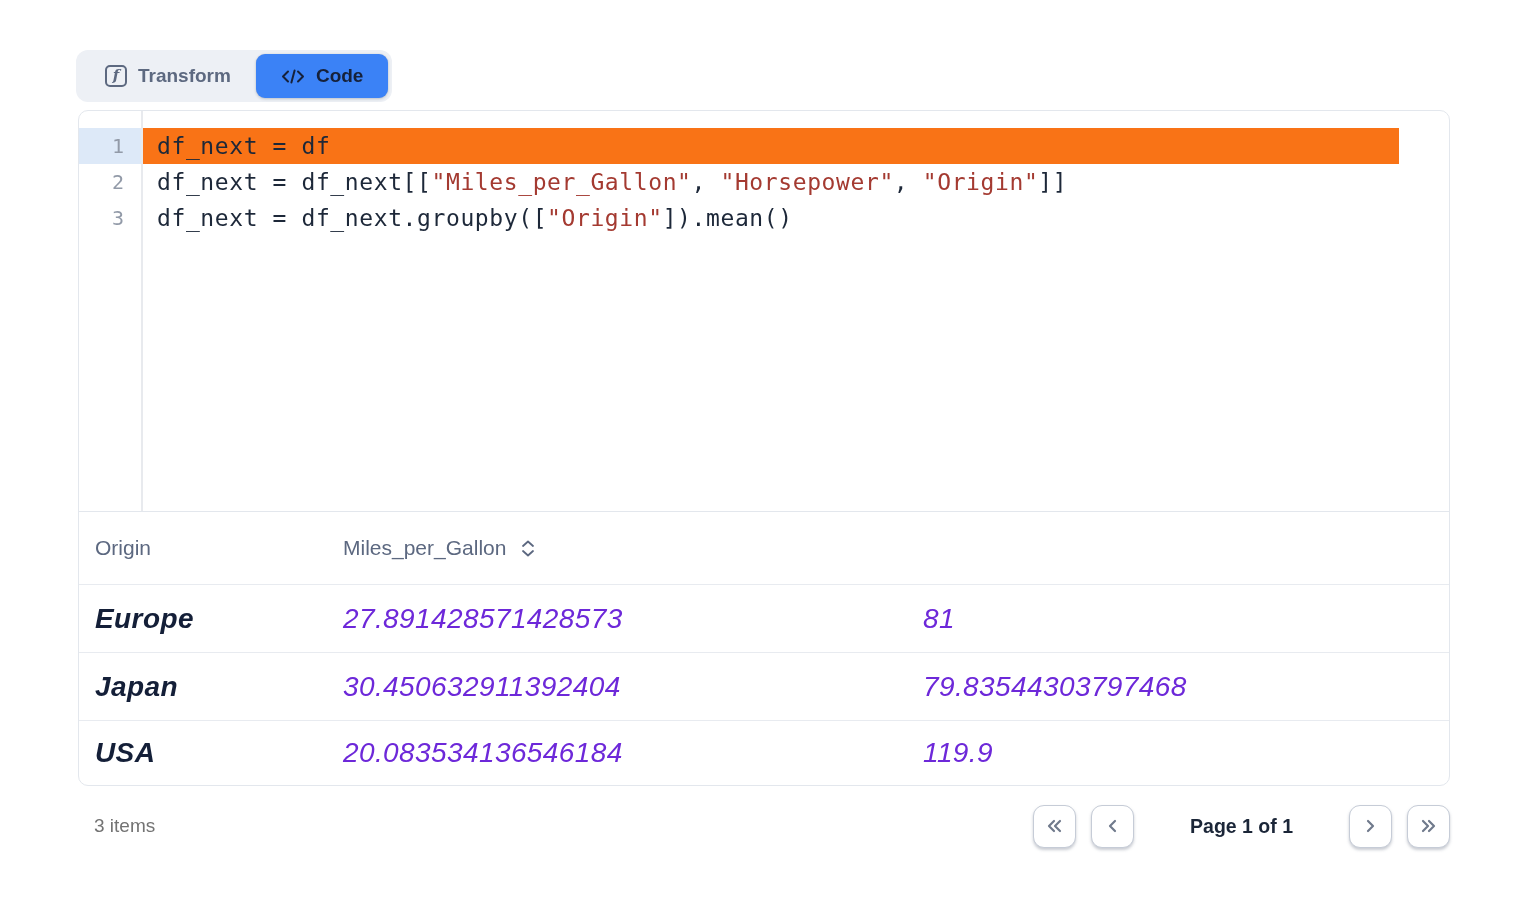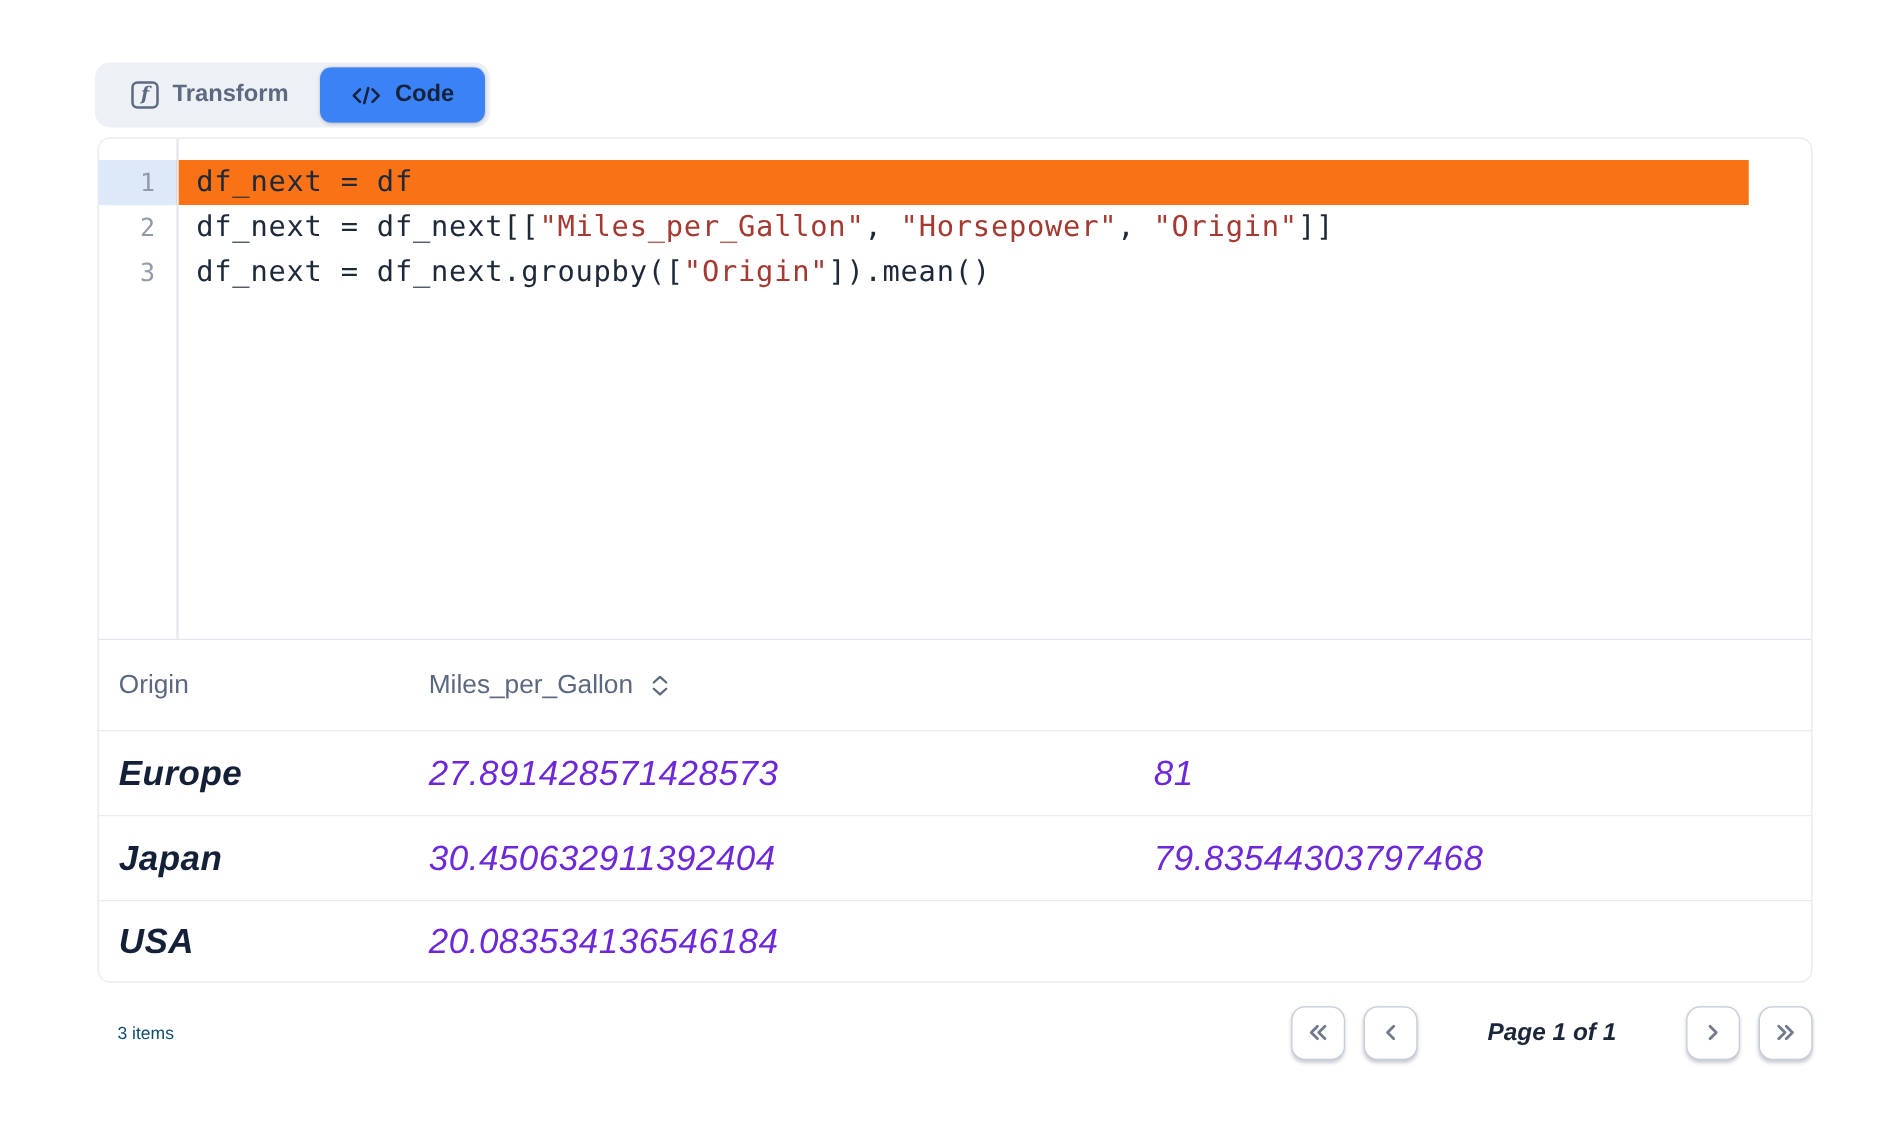--- a/index.html
+++ b/index.html
@@ -78,29 +78,29 @@
   .cell { padding-left: 16px; }
   .origin-cell { font-weight: 700; color: #141f38; }
   .num-cell { color: #6d28d9; }
   .sort-btn { display: inline-flex; background: none; border: none; cursor: pointer; padding: 0; }
 
   
   .footer {
     position: absolute; left: 78px; right: 66px; top: 800px; height: 52px;
     display: flex; align-items: center; justify-content: space-between;
   }
-  .items-count { color: #0c4a6e; font-size: 14px; padding-left: 16px; }
+  .items-count { color: #737373; font-size: 19px; padding-left: 16px; }
   .pager { display: flex; align-items: center; }
   .page-btn {
     width: 43px; height: 43px; border-radius: 11px; background: #fff;
     border: 1.5px solid #c6ccd7; display: flex; align-items: center; justify-content: center;
     cursor: pointer; box-shadow: 0 2px 3px rgba(100, 110, 130, 0.35);
   }
   .page-btn + .page-btn { margin-left: 15px; }
-  .page-label { font-size: 19.5px; font-weight: 600; color: #1b2638; margin: 0 56px; font-style: italic; }
+  .page-label { font-size: 19.5px; font-weight: 600; color: #1b2638; margin: 0 56px; }
   .chev { stroke: #707a8c; stroke-width: 2.2; fill: none; stroke-linecap: round; stroke-linejoin: round; }
   .sorticon { stroke: #5c6880; stroke-width: 1.8; fill: none; stroke-linecap: round; stroke-linejoin: round; }
   .codeicon { stroke: #16213a; stroke-width: 2; fill: none; stroke-linecap: round; stroke-linejoin: round; }
 </style>
 </head>
 <body>
 
 <div class="tabbar">
   <button class="tab">
     <span class="fn-icon">f</span>
@@ -153,20 +153,21 @@
       <div class="cell num-cell">81</div>
     </div>
     <div class="t-row t-body-row">
       <div class="cell origin-cell">Japan</div>
       <div class="cell num-cell">30.450632911392404</div>
       <div class="cell num-cell">79.83544303797468</div>
     </div>
     <div class="t-row t-body-row">
       <div class="cell origin-cell">USA</div>
       <div class="cell num-cell">20.083534136546184</div>
+      <div class="cell num-cell">119.9</div>
     </div>
   </div>
 </div>
 
 <div class="footer">
   <div class="items-count">3 items</div>
   <div class="pager">
     <button class="page-btn">
       <svg class="chev" width="23" height="22" viewBox="0 0 23 22">
         <polyline points="11,6 6,11 11,16"></polyline>

